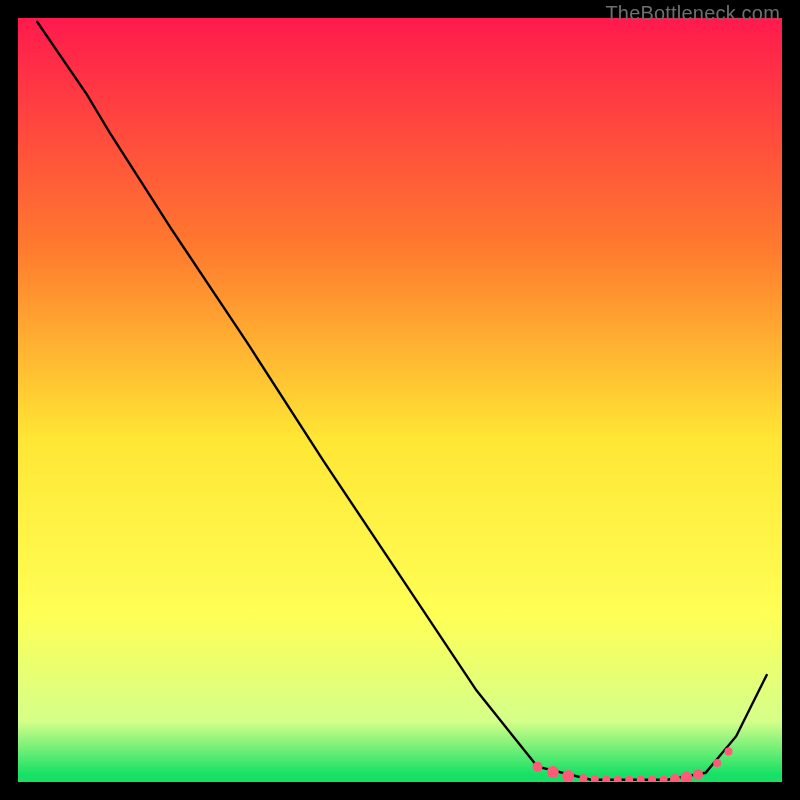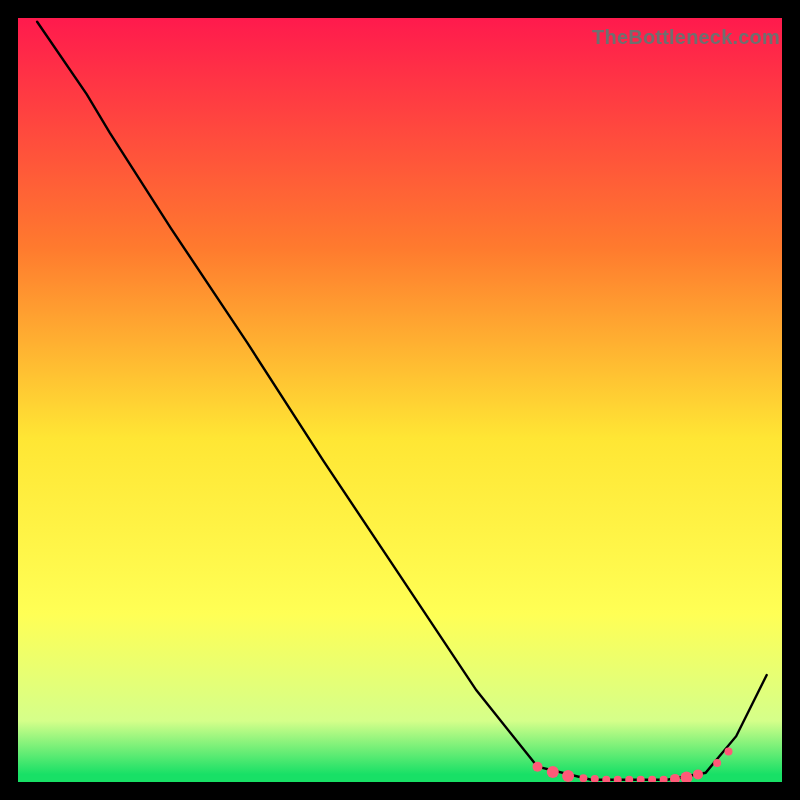--- a/index.html
+++ b/index.html
@@ -18,24 +18,23 @@
     width: 764px;
     height: 764px;
     background: #000;
   }
   .watermark {
     position: absolute;
     top: 2px;
     right: 20px;
     color: #6f6f6f;
     font-size: 20px;
-    font-weight: 700;
+    font-weight: 400;
     letter-spacing: 0.2px;
     z-index: 50;
-    margin-top: 24px;
   }
   svg {
     display: block;
   }
 </style>
 </head>
 <body>
 
 <div class="frame">
   <svg id="chart-svg" width="764" height="764" viewBox="0 0 764 764">

